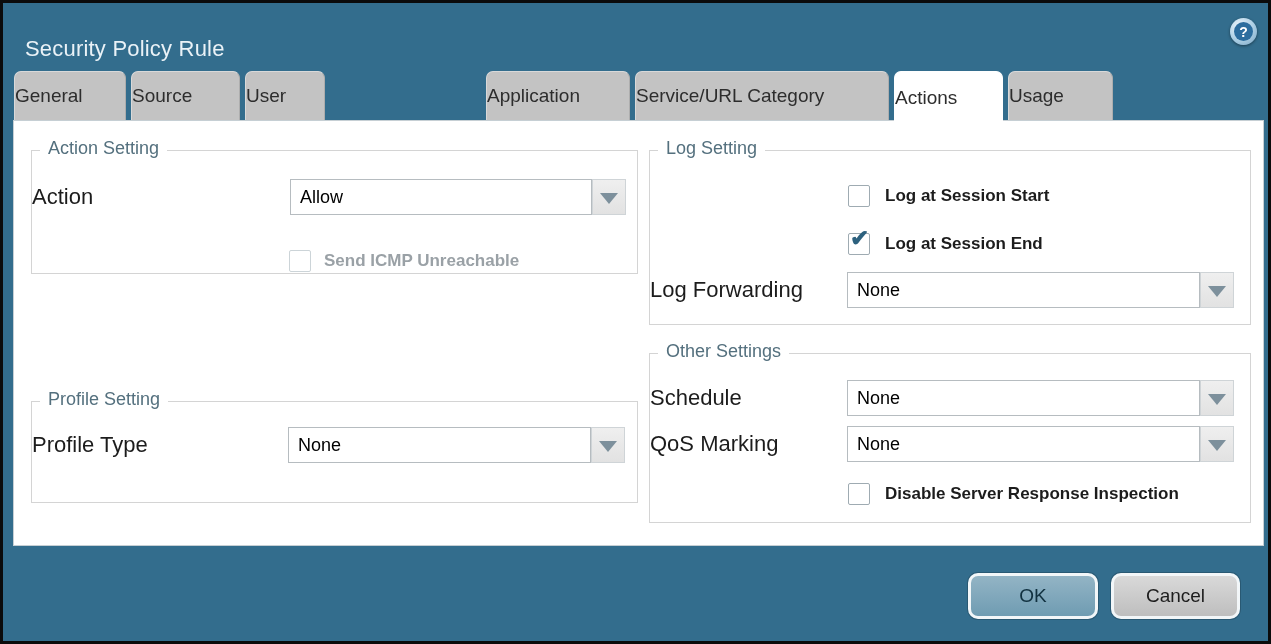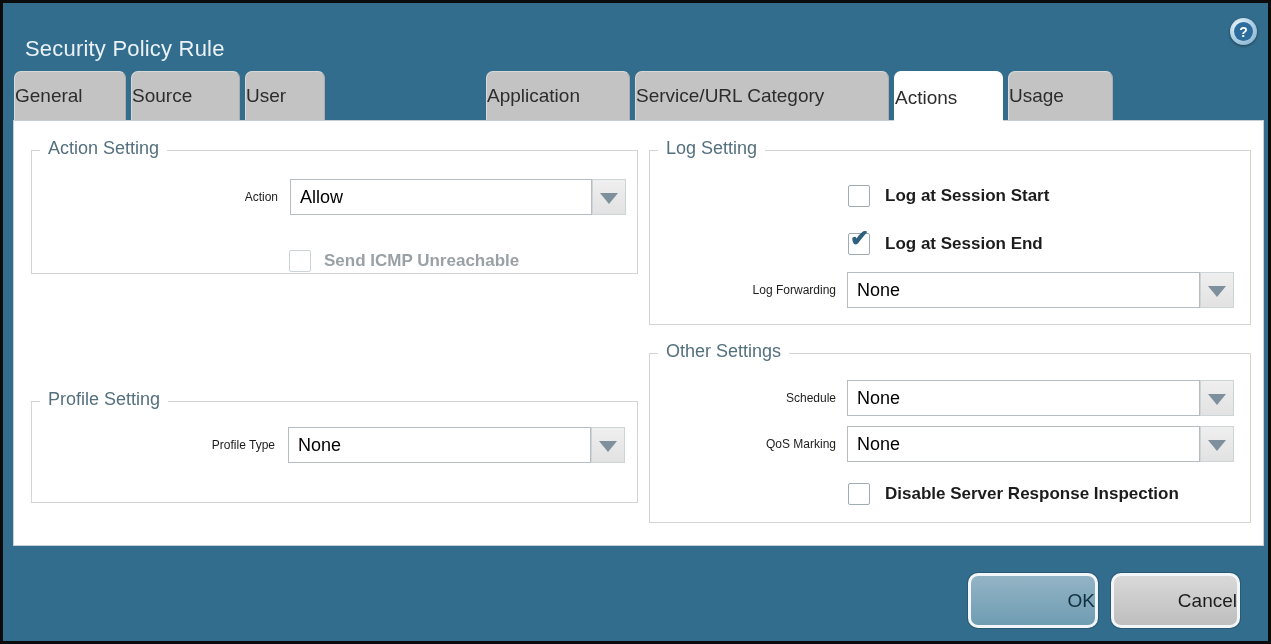--- a/index.html
+++ b/index.html
@@ -23,37 +23,37 @@
   .tab{position:absolute;top:0;height:49px;background:var(--tab-inactive);
     border-radius:7px 7px 0 0;display:flex;align-items:center;justify-content:flex-start;
     font-size:19px;color:var(--tab-text);cursor:pointer;
     border-top:1px solid #d9d9d9;border-left:1px solid #d9d9d9;border-right:1px solid #adadad;}
   .tab.active{background:#fff;height:52px;z-index:3;border-color:#fff;}
   .content{position:absolute;left:10px;top:117px;width:1251px;height:426px;background:#fff;
     border:1px solid #c6cfd4;z-index:2;}
   .fs{position:absolute;border:1px solid #d4d4d4;background:#fff;}
   .legend{position:absolute;left:8px;top:-13px;background:#fff;padding:0 8px;
     font-size:18px;font-weight:normal;color:var(--legend);white-space:nowrap;}
-  .flabel{position:absolute;font-size:12px;color:#1c1c1c;text-align:right;white-space:nowrap;}
+  .flabel{position:absolute;font-size:22px;color:#1c1c1c;text-align:left;white-space:nowrap;}
   .dd{position:absolute;height:36px;background:#fff;border:1px solid var(--field-border);
     font-size:18px;color:#000;display:flex;align-items:center;padding-left:9px;cursor:pointer;}
   .dd-btn{position:absolute;height:36px;background:linear-gradient(#efefef,#e2e2e2);
     border:1px solid #cfd4d7;display:flex;align-items:center;justify-content:center;cursor:pointer;}
   .tri{width:0;height:0;border-left:9px solid transparent;border-right:9px solid transparent;
     border-top:11px solid var(--arrow);margin-top:2px;}
   .checkbox{position:absolute;width:22px;height:22px;background:#fff;border:1px solid #9fabb2;
     border-radius:2px;cursor:pointer;}
   .checkbox .mark{display:none;position:absolute;left:1px;top:-7px;font-size:23px;
     font-weight:bold;color:var(--check);line-height:1;}
   .checkbox.checked .mark{display:block;}
   .checkbox.disabled{border-color:#ccd4d8;cursor:default;}
   .cblabel{position:absolute;font-size:17px;color:#1c1c1c;line-height:22px;white-space:nowrap;font-weight:bold;}
   .cblabel.disabled{color:var(--disabled-text);}
-  .btn{position:absolute;top:570px;height:55px;border-radius:10px;border:3px solid #f2f6f8;
-    font-size:19px;display:flex;align-items:center;justify-content:flex-end;cursor:pointer;
+  .btn{position:absolute;top:570px;height:46px;border-radius:10px;border:3px solid #f2f6f8;
+    font-size:19px;display:flex;align-items:center;justify-content:center;cursor:pointer;
     box-shadow:0 0 0 1px rgba(0,0,0,.18);}
   .btn-ok{left:965px;width:130px;background:linear-gradient(#93b4c5,#6f9cb2);color:#10303f;}
   .btn-cancel{left:1108px;width:129px;background:linear-gradient(#d9d9d9,#bebebe);color:#1d1d1d;}
 </style>
 </head>
 <body>
 
 <div class="screen">
 
   <span class="title">Security Policy Rule</span>

